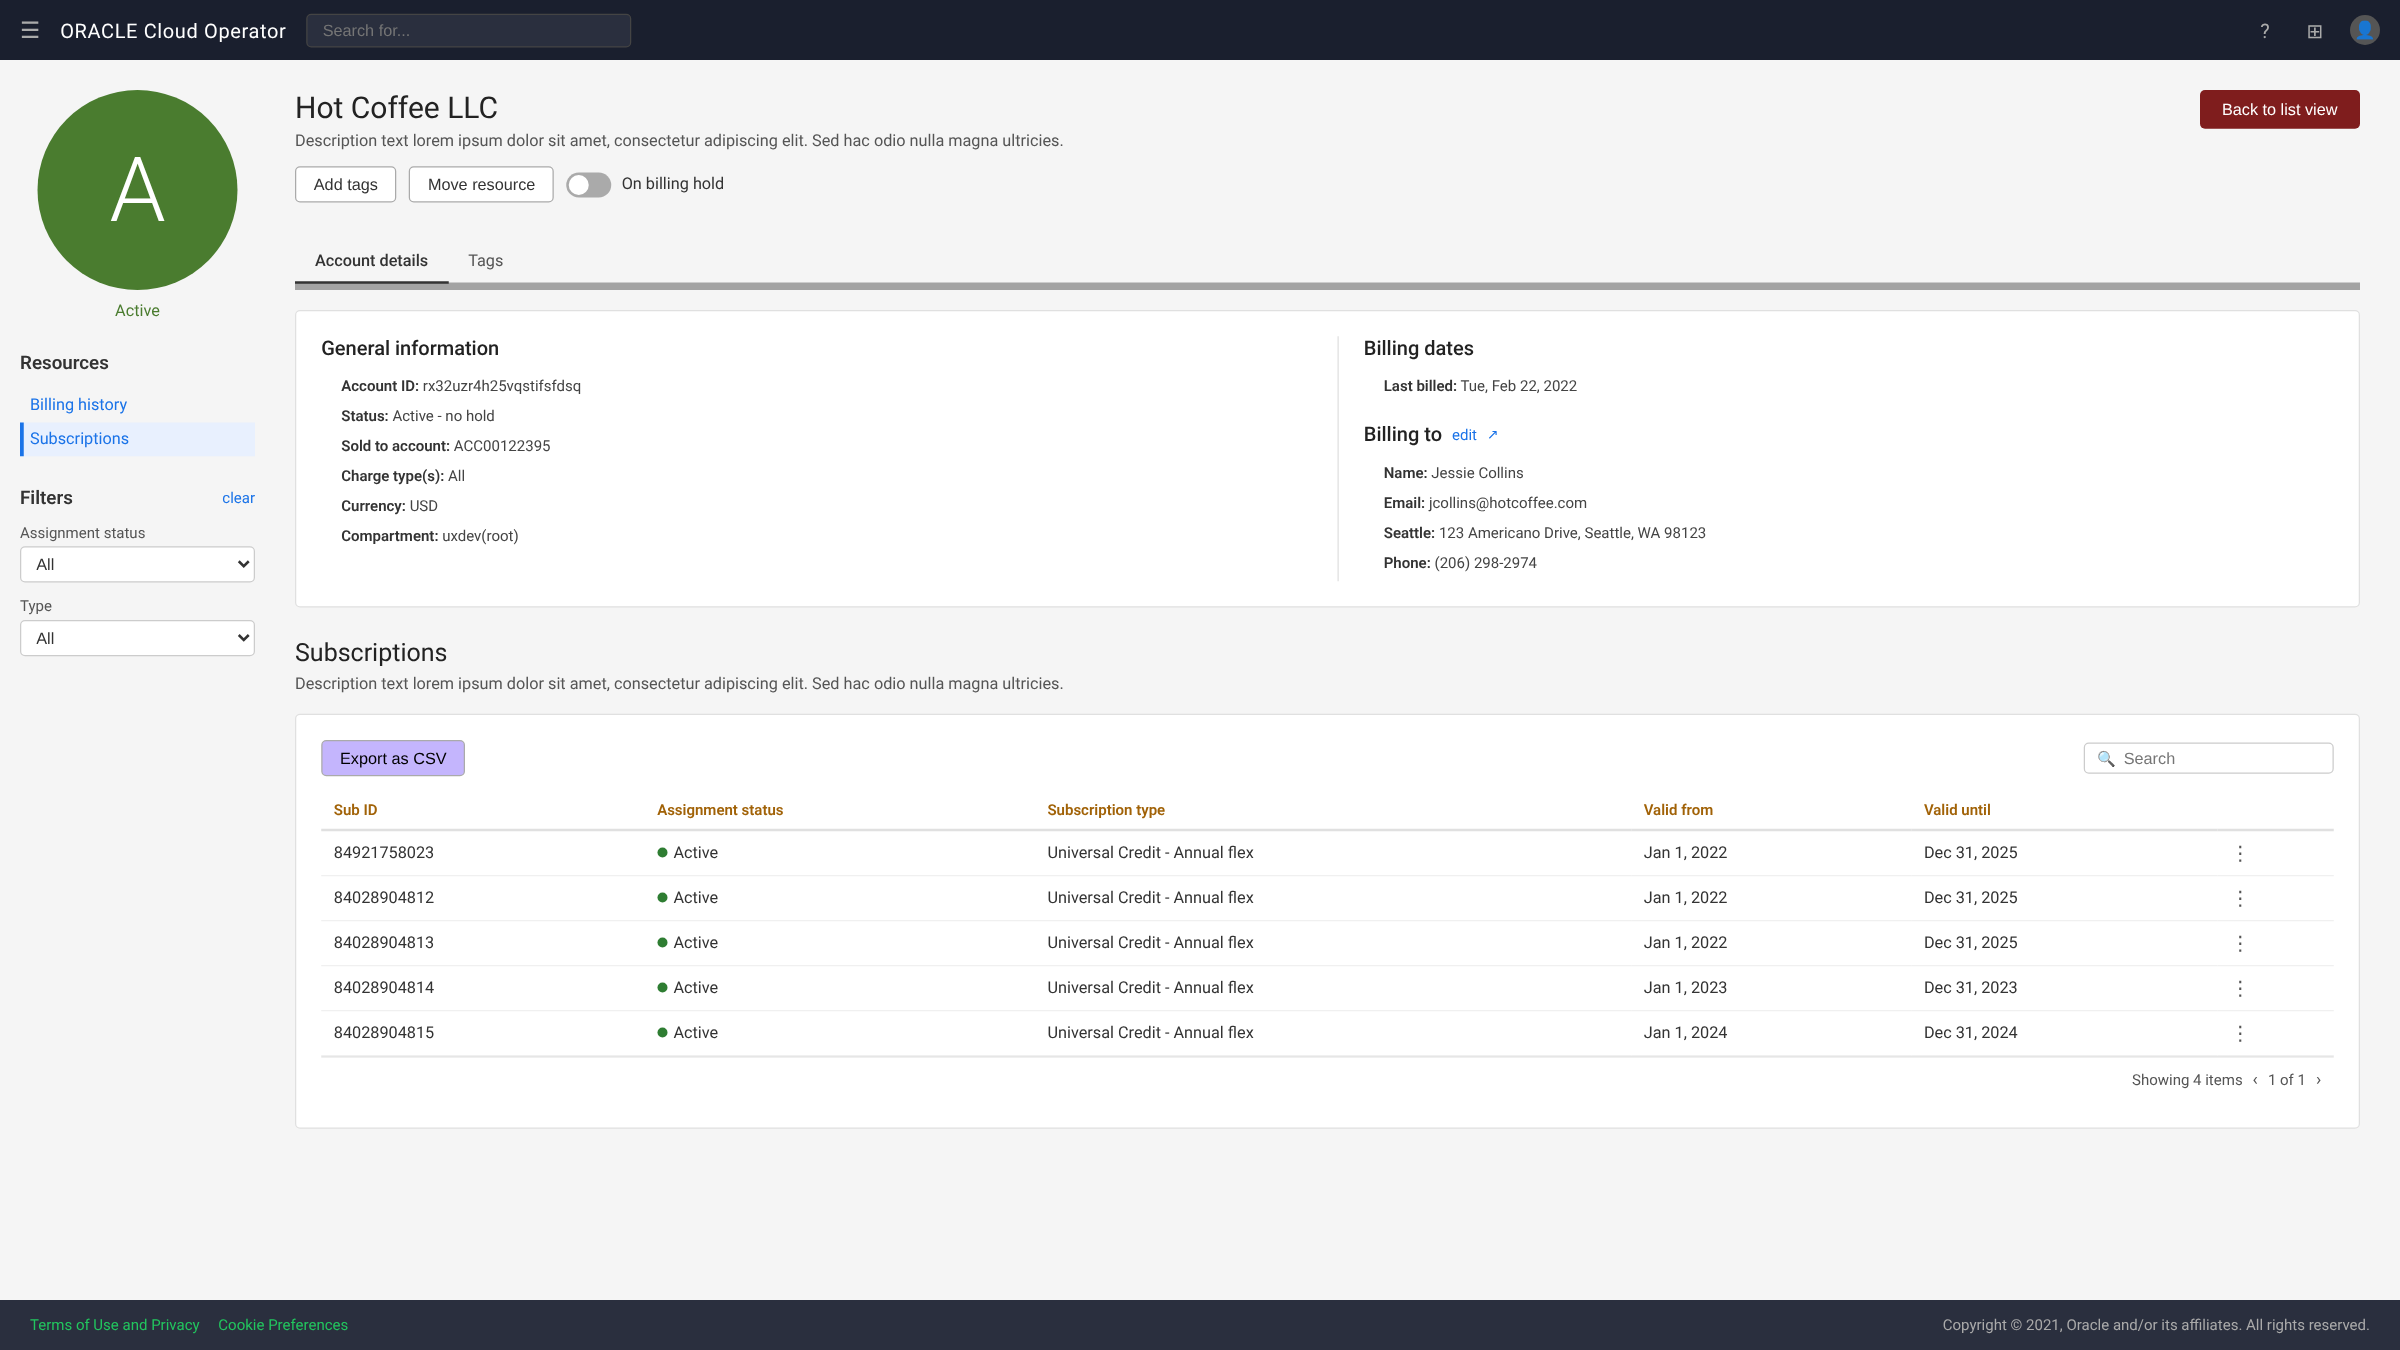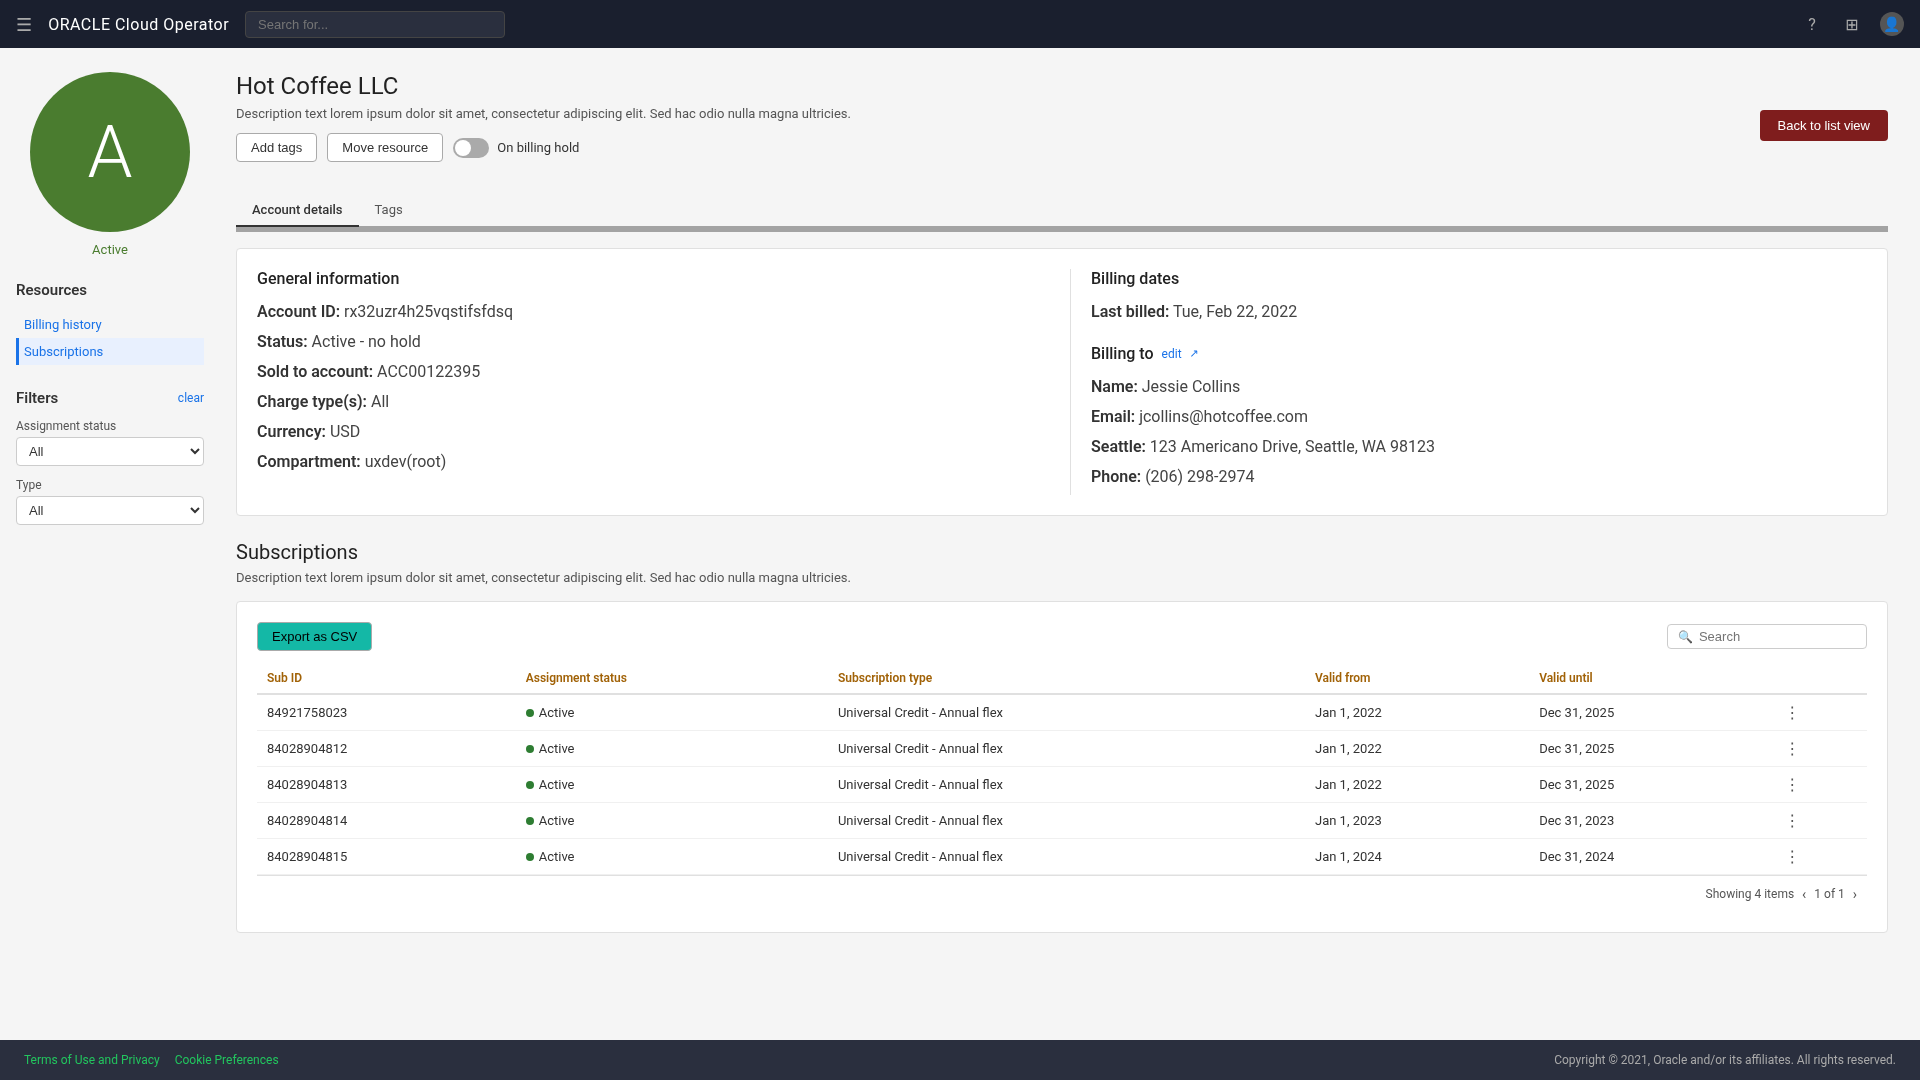--- a/index.html
+++ b/index.html
@@ -101,21 +101,21 @@
     }
 
     
     .content {
       flex: 1;
       padding: 24px 32px 24px 16px;
     }
 
     .company-header {
       display: flex;
-      align-items: center;
+      align-items: flex-start;
       justify-content: space-between;
       margin-bottom: 16px;
     }
     .company-title { font-size: 24px; font-weight: 400; color: #222; margin-bottom: 6px; }
     .company-desc { font-size: 13px; color: #555; margin-bottom: 12px; }
 
     .action-row { display: flex; align-items: center; gap: 10px; margin-bottom: 16px; }
     .action-btn {
       padding: 6px 14px;
       border: 1px solid #aaa;
@@ -175,40 +175,40 @@
     .card {
       background: white;
       border: 1px solid #e0e0e0;
       border-radius: 4px;
       padding: 20px;
       margin-bottom: 24px;
     }
     .card-grid { display: grid; grid-template-columns: 1fr 1fr; gap: 16px; }
 
     .section-title { font-size: 16px; font-weight: 500; color: #222; margin-bottom: 12px; }
-    .info-row { margin-bottom: 6px; font-size: 16px; line-height: 1.5; }
+    .info-row { margin-bottom: 6px; font-size: 12px; line-height: 1.5; margin-left: 16px; }
     .info-label { font-weight: 600; color: #333; }
     .info-value { color: #444; }
 
     .divider-v { border-left: 1px solid #e0e0e0; padding-left: 20px; }
 
     .billing-to-header { display: flex; align-items: center; gap: 8px; margin-bottom: 12px; }
     .edit-link { color: #1a73e8; font-size: 12px; cursor: pointer; text-decoration: none; }
     .ext-icon { font-size: 11px; color: #1a73e8; }
 
     
     .subs-title { font-size: 20px; font-weight: 400; color: #222; margin-bottom: 6px; }
     .subs-desc { font-size: 13px; color: #555; margin-bottom: 16px; }
 
     .table-toolbar { display: flex; align-items: center; justify-content: space-between; margin-bottom: 12px; }
     .export-btn {
       padding: 6px 14px;
       border: 1px solid #aaa;
       border-radius: 4px;
-      background: #14b8a6;
+      background: #c4b5fd;
       font-size: 13px;
       cursor: pointer;
     }
     .table-search {
       display: flex;
       align-items: center;
       border: 1px solid #ccc;
       border-radius: 4px;
       background: white;
       padding: 4px 10px;

